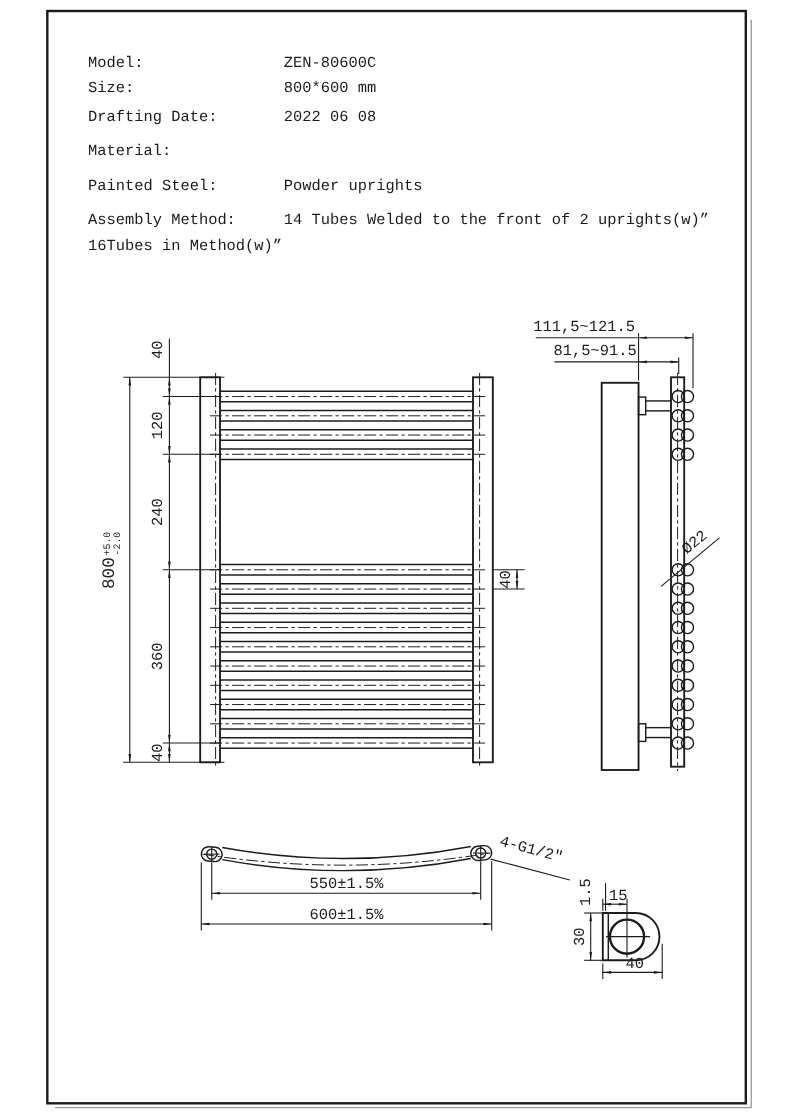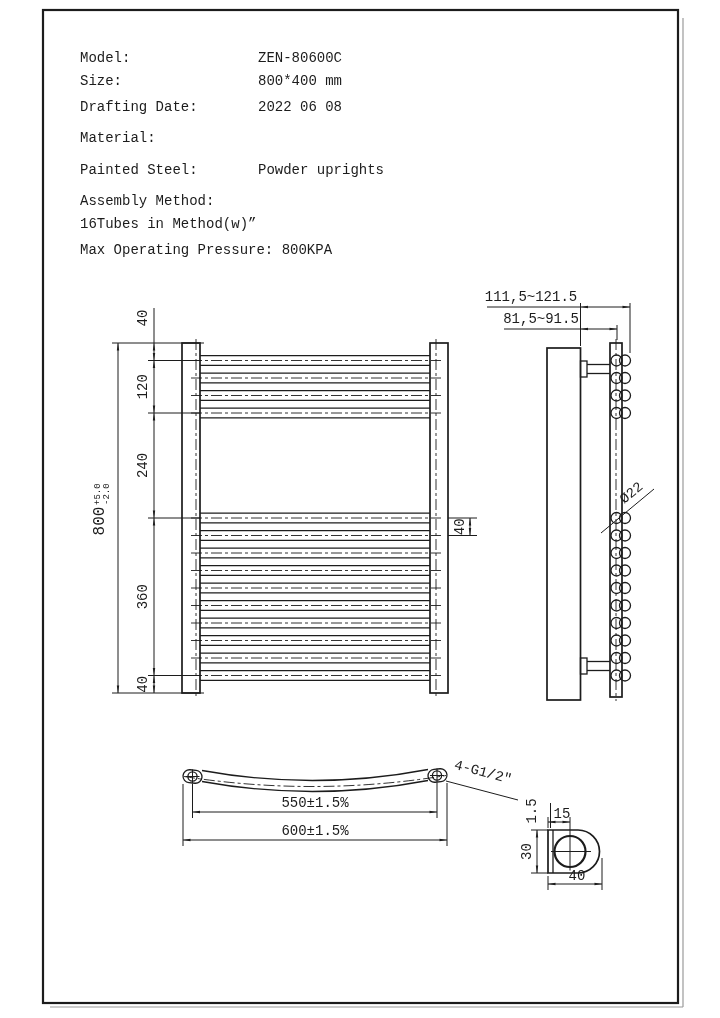--- a/index.html
+++ b/index.html
@@ -21,29 +21,29 @@
   .shadow { stroke:#9a9a9a; stroke-width:1.2; }
 </style>
 </head>
 <body>
 
 <div id="page">
 
   <div class="hdr lbl" style="top:50px">Model:</div>
   <div class="hdr val" style="top:50px">ZEN-80600C</div>
   <div class="hdr lbl" style="top:73px">Size:</div>
-  <div class="hdr val" style="top:73px">800*400 mm</div>
+  <div class="hdr val" style="top:73px">800*600 mm</div>
   <div class="hdr lbl" style="top:99px">Drafting Date:</div>
   <div class="hdr val" style="top:99px">2022 06 08</div>
   <div class="hdr lbl" style="top:130px">Material:</div>
   <div class="hdr lbl" style="top:162px">Painted Steel:</div>
   <div class="hdr val" style="top:162px">Powder uprights</div>
   <div class="hdr lbl" style="top:193px">Assembly Method:</div>
+  <div class="hdr val" style="top:193px">14 Tubes Welded to the front of 2 uprights(w)”</div>
   <div class="hdr lbl" style="top:216px">16Tubes in Method(w)”</div>
-  <div class="hdr lbl" style="top:242px">Max Operating Pressure: 800KPA</div>
 
   <svg width="720" height="1018" viewBox="0 0 720 1018" style="position:absolute;left:0;top:0">
     <defs>
       <marker id="arr" viewBox="0 0 12 12" refX="11" refY="6" markerWidth="9" markerHeight="9" orient="auto-start-reverse">
         <path d="M1,4.4 L11,6 L1,7.6 Z" fill="#1c1c1c"></path>
       </marker>
       <pattern id="brick" x="547" y="348" width="31.5" height="17.6" patternUnits="userSpaceOnUse">
         <path d="M0,0.5 H31.5 M0,9.3 H31.5 M8,0.5 V9.3 M23,9.3 V17.6" stroke="#1c1c1c" stroke-width="1" fill="none"></path>
       </pattern>
       <g id="tube">

